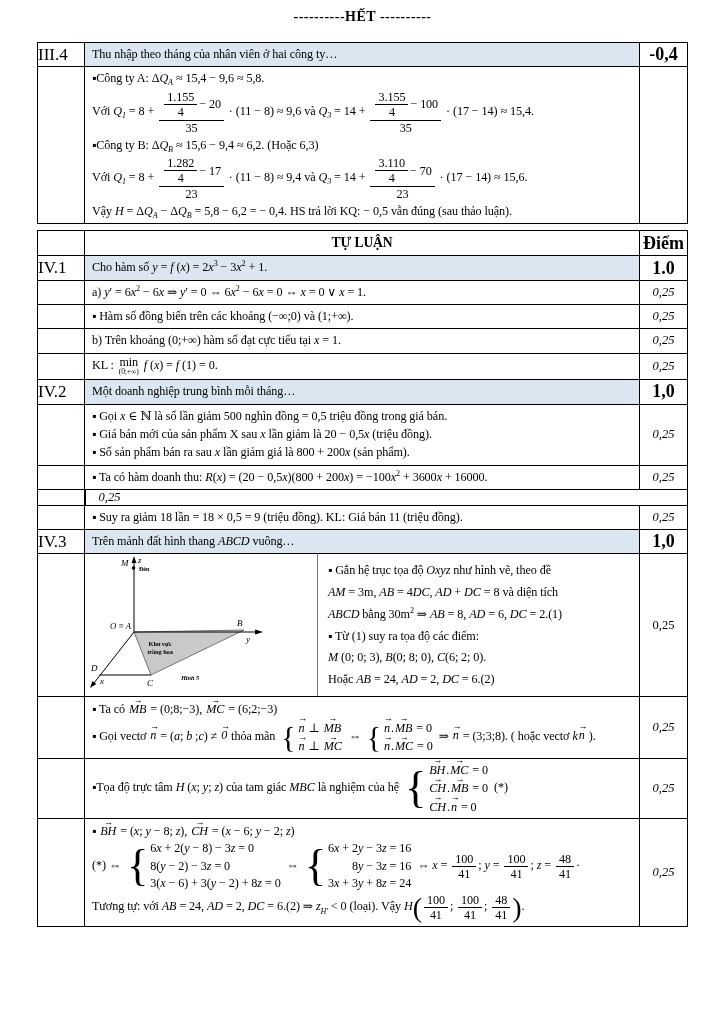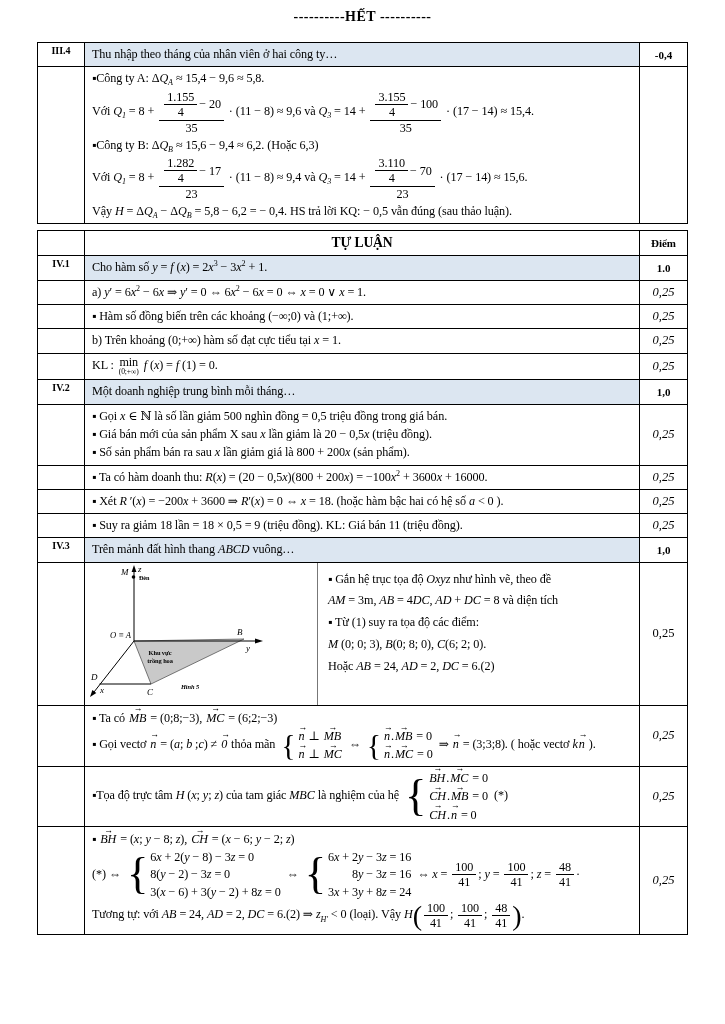--- a/index.html
+++ b/index.html
@@ -2,25 +2,25 @@
 <html><head>
 <meta charset="utf-8">
 <style>
   html,body{margin:0;padding:0;background:#ffffff;}
   body{width:725px;height:1024px;position:relative;font-family:"Liberation Serif","DejaVu Serif",serif;color:#000;}
   .sheet{position:absolute;left:37px;top:42px;width:651px;}
   .tsection{border:1.4px solid #000;}
   .tgap{height:6px;}
   .row{display:flex;align-items:stretch;}
   .row + .row{border-top:1px solid #000;}
-  .cell-id{width:46px;flex:0 0 46px;border-right:1px solid #000;font-weight:bold;font-size:10px;text-align:center;padding-top:2px;}
+  .cell-id{width:46px;flex:0 0 46px;border-right:1px solid #000;font-weight:normal;font-size:17px;text-align:left;padding-top:2px;}
   .cell-score{width:47px;flex:0 0 47px;border-left:1px solid #000;display:flex;align-items:center;justify-content:center;font-size:12.5px;}
   .cell-content{flex:1 1 auto;padding:2px 7px 3px 7px;font-size:12.2px;letter-spacing:-0.1px;min-width:0;}
   .row-title .cell-content{display:flex;align-items:center;min-height:17px;}
-  .row-title .cell-score,.row-section .cell-score{font-weight:bold;font-size:11px;}
+  .row-title .cell-score,.row-section .cell-score{font-weight:bold;font-size:18px;}
   .row-content .cell-score{font-style:italic;}
   .row-section .cell-content{display:flex;align-items:center;justify-content:center;font-weight:bold;font-size:13.6px;padding:4px;font-family:Liberation Serif, serif;}
   .line{line-height:1.5;}
   .mi{font-style:italic;}
   sup{font-size:0.66em;line-height:0;}
   sub{font-size:0.66em;line-height:0;font-style:italic;}
   .fr{display:inline-flex;flex-direction:column;align-items:center;vertical-align:middle;margin:1px 2px;line-height:1.15;text-align:center;}
   .fr > .n{border-bottom:1px solid #000;padding:0 3px;display:inline-flex;align-items:center;justify-content:center;}
   .fr > .d{padding:0 3px;}
   .vec{position:relative;display:inline-block;font-style:italic;margin:0 1px;padding-top:1px;}
@@ -152,23 +152,20 @@
       </div>
       <div class="row row-content">
         <div class="cell-id"></div>
         <div class="cell-content">
           <div class="line">▪ Ta có hàm doanh thu:  <span class="mi">R</span>(<span class="mi">x</span>) = (20 − 0,5<span class="mi">x</span>)(800 + 200<span class="mi">x</span>) = −100<span class="mi">x</span><sup>2</sup> + 3600<span class="mi">x</span> + 16000.</div>
         </div>
         <div class="cell-score">0,25</div>
       </div>
       <div class="row row-content">
         <div class="cell-id"></div>
-        <div class="cell-content">
-          <div class="line">▪ Xét  <span class="mi">R</span> ′(<span class="mi">x</span>) = −200<span class="mi">x</span> + 3600 ⇒ <span class="mi">R</span>′(<span class="mi">x</span>) = 0 ⇔ <span class="mi">x</span> = 18. (hoặc hàm bậc hai có hệ số  <span class="mi">a</span> &lt; 0 ).</div>
-        </div>
         <div class="cell-score">0,25</div>
       </div>
       <div class="row row-content">
         <div class="cell-id"></div>
         <div class="cell-content">
           <div class="line">▪ Suy ra giảm 18 lần  = 18 × 0,5 = 9 (triệu đồng). KL: Giá bán 11 (triệu đồng).</div>
         </div>
         <div class="cell-score">0,25</div>
       </div>
       <div class="row row-title">
@@ -204,20 +201,21 @@
       <text x="62" y="132" font-size="9" font-style="italic">C</text>
       <text x="75" y="92" font-size="6.4" font-weight="bold" text-anchor="middle">Khu vực</text>
       <text x="75" y="100" font-size="6.4" font-weight="bold" text-anchor="middle">trồng hoa</text>
       <text x="96" y="126" font-size="6.4" font-style="italic" font-weight="bold">Hình 5</text>
     </svg>
   </div>
             <div class="figdiv"></div>
             <div class="figtext">
               <div class="line">▪  Gắn  hệ  trục  tọa  độ  <span class="mi">Oxyz</span>  như  hình  vẽ,  theo  đề</div>
               <div class="line"><span class="mi">AM</span> = 3m,       <span class="mi">AB</span> = 4<span class="mi">DC</span>, <span class="mi">AD</span> + <span class="mi">DC</span> = 8   và   diện   tích</div>
+              <div class="line"><span class="mi">ABCD</span>  bằng  30m<sup>2</sup>  ⇒  <span class="mi">AB</span> = 8, <span class="mi">AD</span> = 6, <span class="mi">DC</span> = 2.(1)</div>
               <div class="line">▪  Từ (1) suy ra tọa độ các điểm:</div>
               <div class="line"><span class="mi">M</span> (0; 0; 3),  <span class="mi">B</span>(0; 8; 0),  <span class="mi">C</span>(6; 2; 0).</div>
               <div class="line">Hoặc  <span class="mi">AB</span> = 24, <span class="mi">AD</span> = 2, <span class="mi">DC</span> = 6.(2)</div>
             </div>
           </div>
         </div>
         <div class="cell-score">0,25</div>
       </div>
       <div class="row row-content">
         <div class="cell-id"></div>

